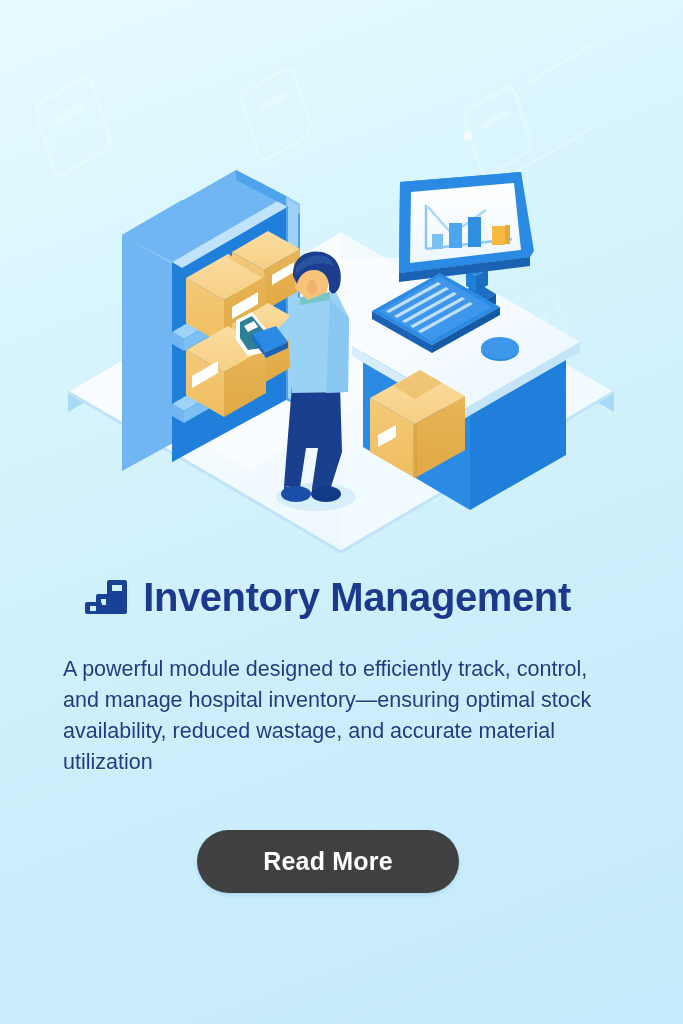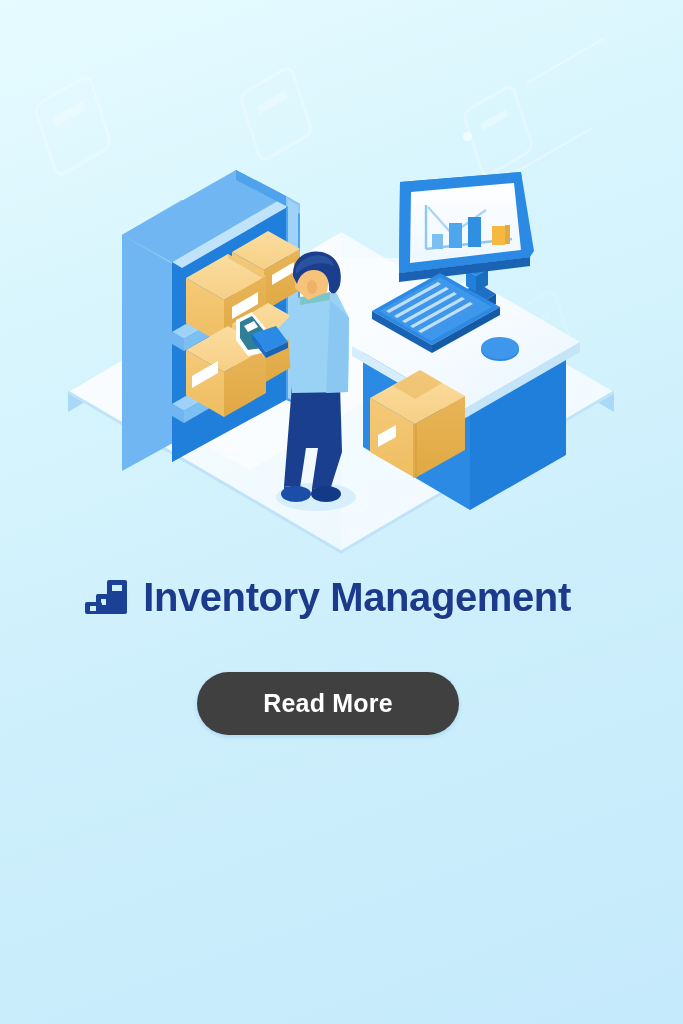--- a/index.html
+++ b/index.html
@@ -312,17 +312,18 @@
                    M16,21 h5 v6 h-5 z" fill-rule="evenodd"></path>
 
           <path d="M2,24 h13 a2,2 0 0 1 2,2 v8 a2,2 0 0 1 -2,2 h-13 a2,2 0 0 1 -2,-2 v-8 a2,2 0 0 1 2,-2 z
                    M5,28 h7 v5 h-7 z" fill-rule="evenodd"></path>
         </g>
       </svg>
     </span>
     <h1 class="page-title">Inventory Management</h1>
   </div>
 
+  <p class="description">A powerful module designed to efficiently track, control, and manage hospital inventory—ensuring optimal stock availability, reduced wastage, and accurate material utilization</p>
 
   <div class="cta-wrap">
     <button class="cta-button">Read More</button>
   </div>
 </div>
 
 </body></html>

